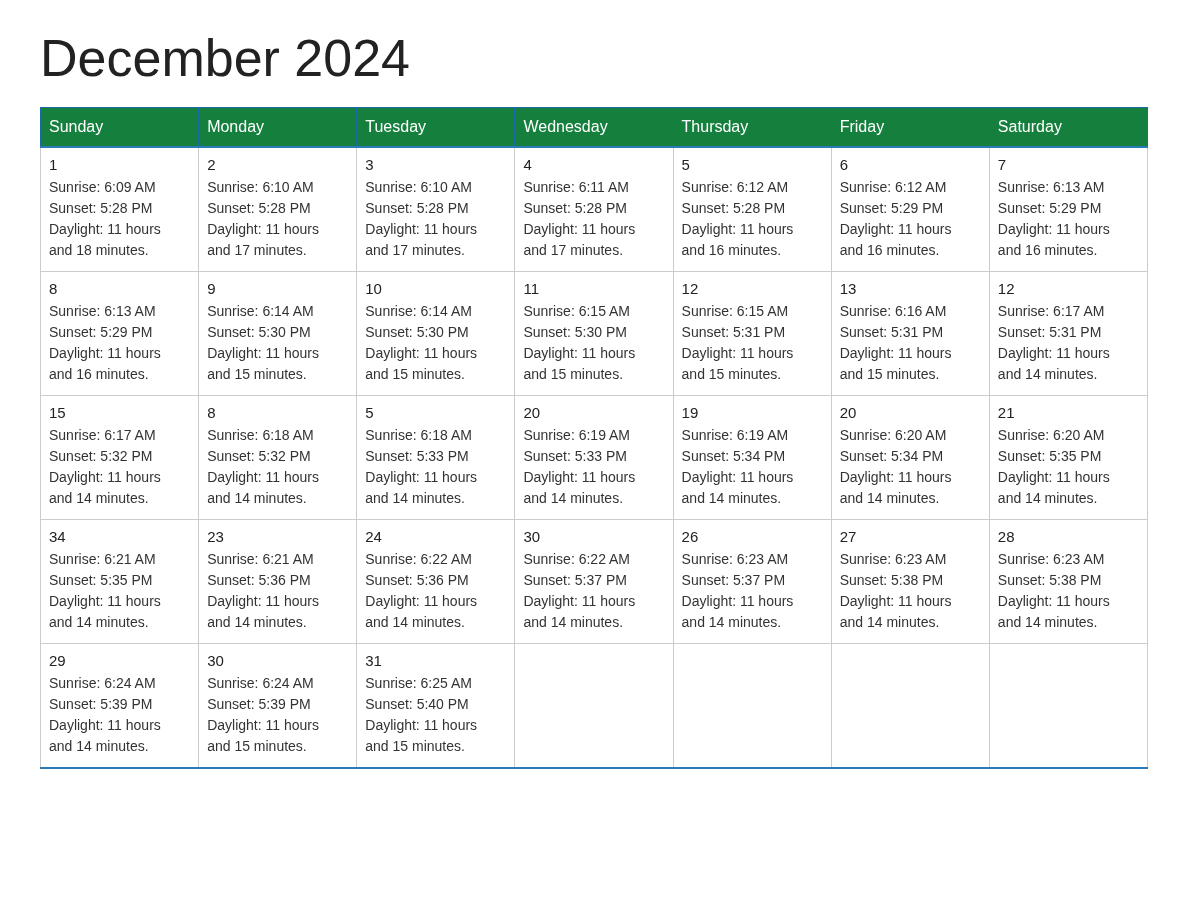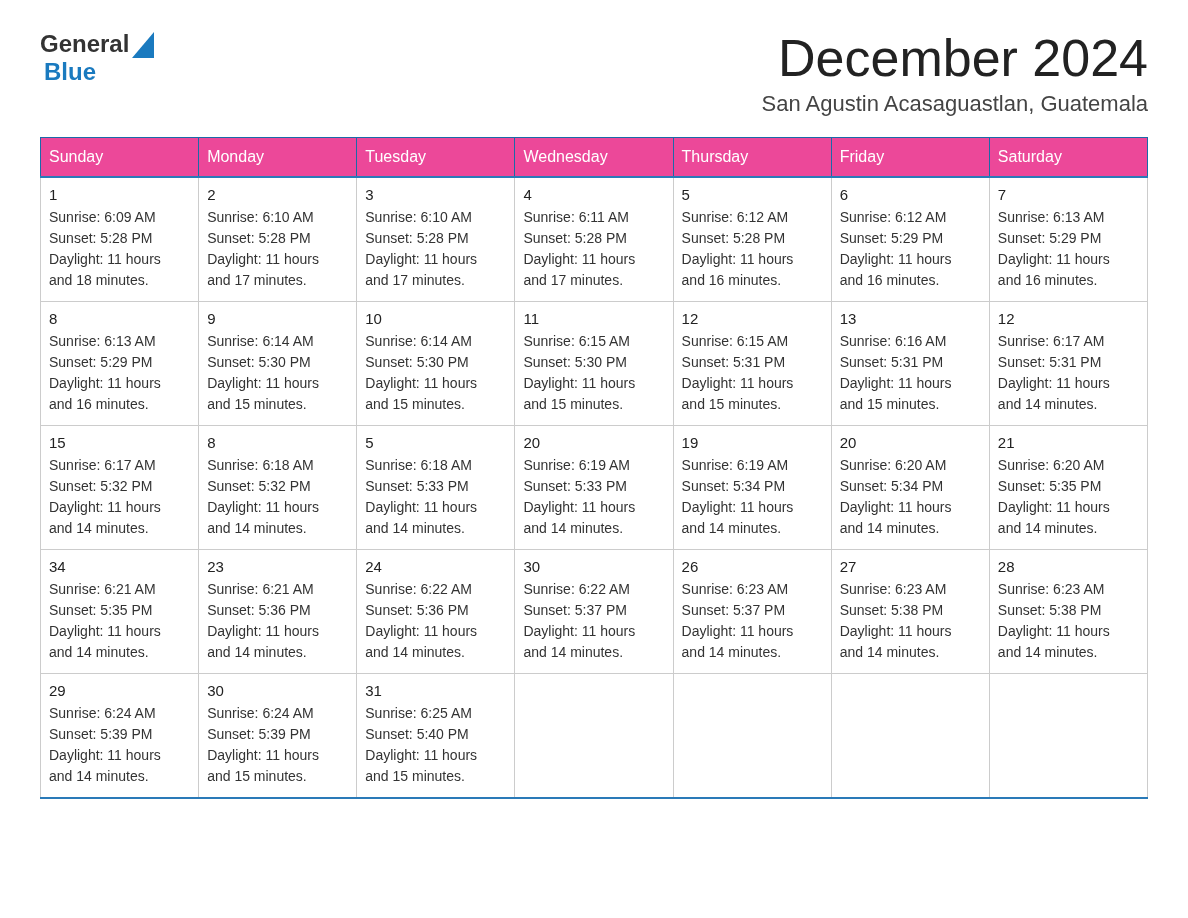--- a/index.html
+++ b/index.html
@@ -29,21 +29,21 @@
       font-size: 22px;
       color: #444;
       margin-top: 4px;
     }
     .calendar-table {
       width: 100%;
       border-collapse: collapse;
       table-layout: fixed;
     }
     .calendar-table thead tr th {
-      background-color: #ec4899;
+      background-color: #15803d;
       color: #fff;
       padding: 10px 8px;
       font-size: 16px;
       font-weight: normal;
       text-align: left;
       border: 1px solid #1a6aa8;
     }
     .calendar-table tbody tr td {
       vertical-align: top;
       padding: 8px 8px 10px 8px;
@@ -85,34 +85,22 @@
     .logo-bottom-row {
       display: flex;
       align-items: center;
       margin-left: 2px;
     }
   </style>
 </head>
 <body>
 
 <div class="header">
-  <div class="logo-wrap">
-    <div class="logo-top-row">
-      <span style="font-size:24px;font-weight:bold;color:#333;">General</span>
-      <svg width="22" height="26" viewBox="0 0 22 26" style="margin-left:3px;margin-bottom:-2px;">
-        <polygon points="0,26 22,0 22,26" fill="#1a7abf"></polygon>
-      </svg>
-    </div>
-    <div class="logo-bottom-row">
-      <span style="font-size:24px;font-weight:bold;color:#1a7abf;margin-left:2px;">Blue</span>
-    </div>
-  </div>
   <div class="title-section">
     <div class="month-title">December 2024</div>
-    <div class="location-title">San Agustin Acasaguastlan, Guatemala</div>
   </div>
 </div>
 
 <table class="calendar-table">
   <thead>
     <tr>
     <th>Sunday</th>
         <th>Monday</th>
         <th>Tuesday</th>
         <th>Wednesday</th>

